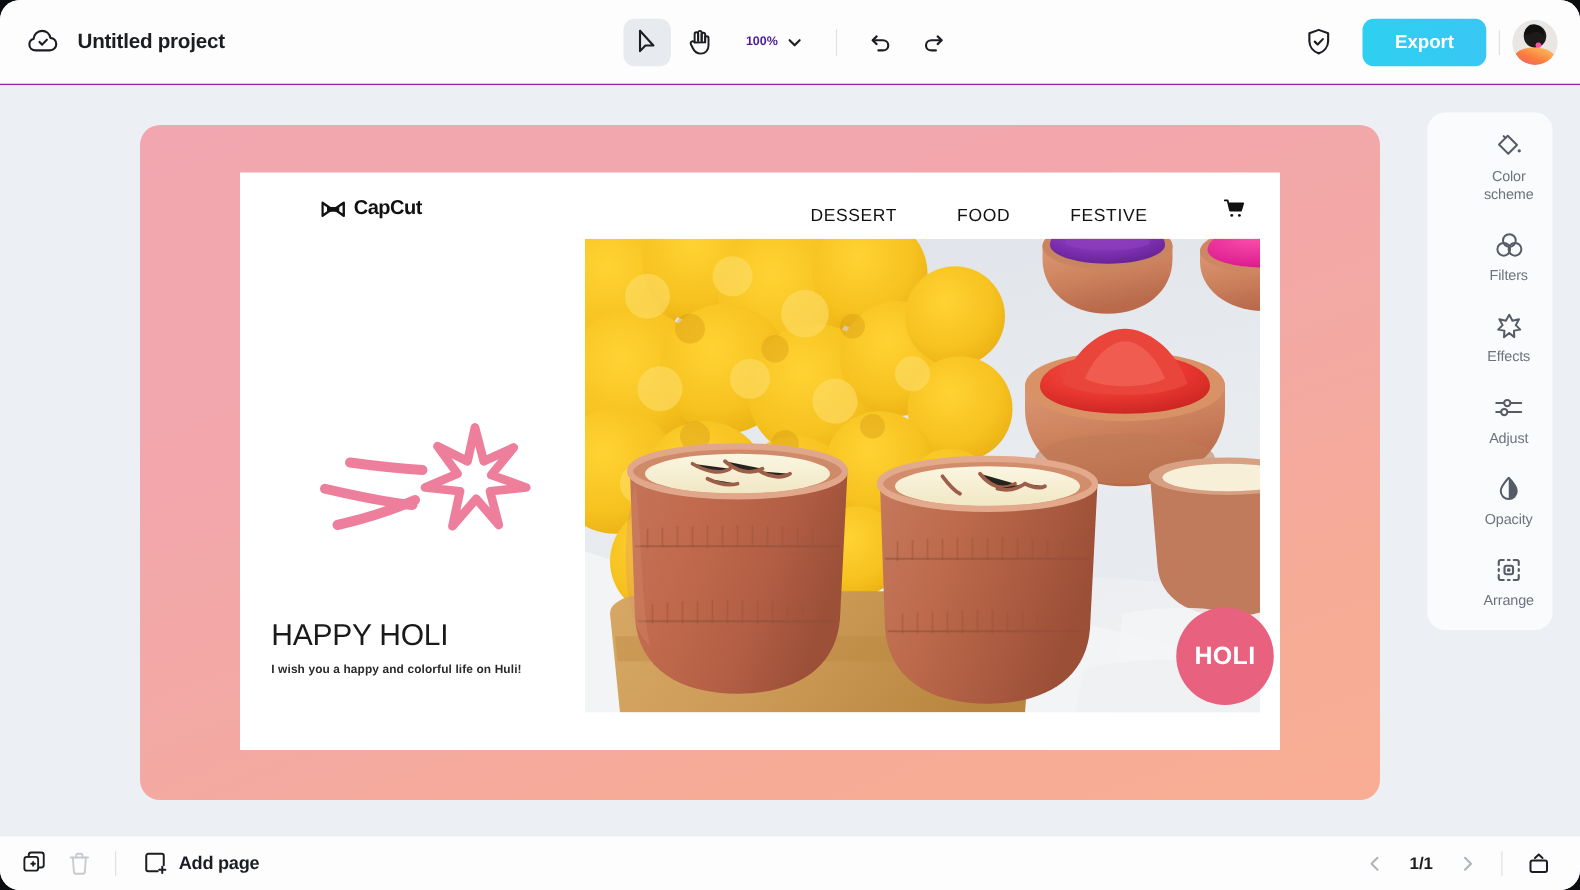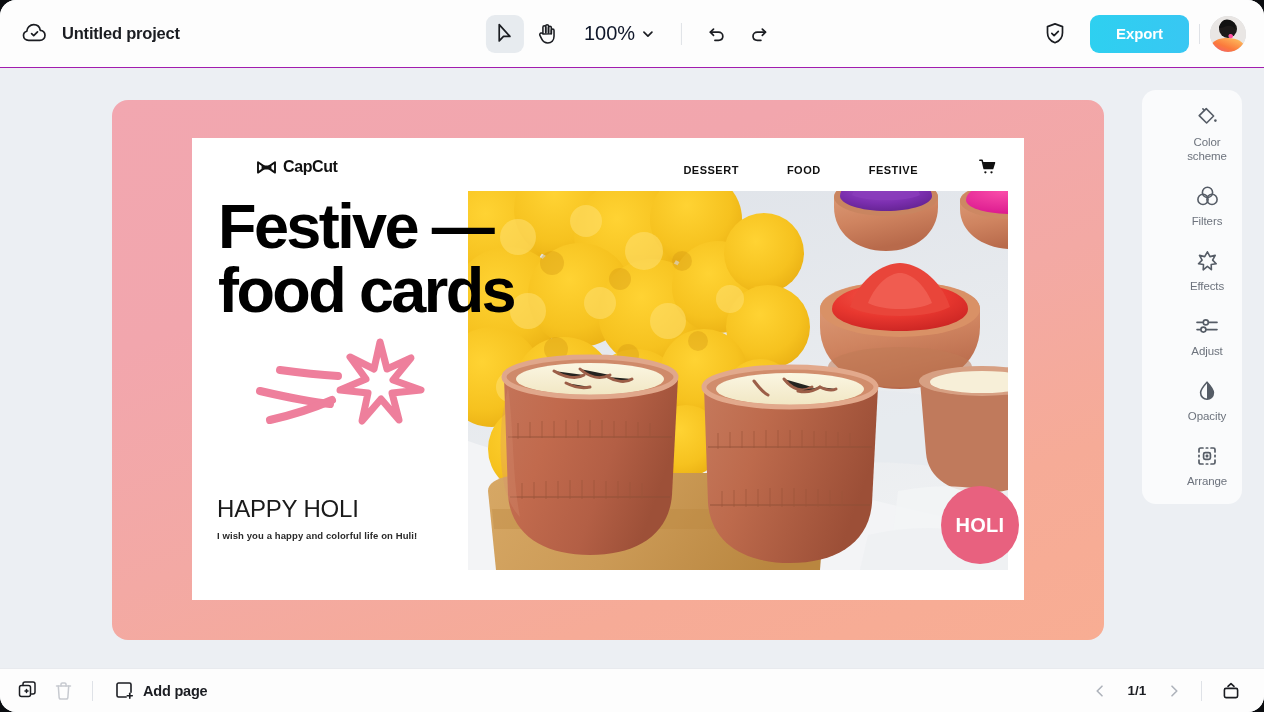--- a/index.html
+++ b/index.html
@@ -45,21 +45,21 @@
   .tool-btn {
     width: 38px; height: 38px; border-radius: 9px;
     display: flex; align-items: center; justify-content: center;
     cursor: pointer; background: transparent;
   }
   .tool-btn.active { background: #e7ebef; }
   .zoom-group {
     display: flex; align-items: center; gap: 6px;
     padding: 0 10px 0 14px; cursor: pointer;
   }
-  .zoom-val { font-size: 20px; font-weight: 400; color: #0f172a; }
+  .zoom-val { font-size: 10px; font-weight: 700; color: #4c1d95; }
   .vdiv { width: 1px; height: 22px; background: #dfe2e7; margin: 0 12px; }
   .vdiv-sm { width: 1px; height: 20px; background: #dfe2e7; margin: 0 10px; }
 
   .hdr-right {
     position: absolute; right: 18px;
     display: flex; align-items: center; gap: 0;
   }
   .shield-btn {
     width: 38px; height: 38px; display: flex;
     align-items: center; justify-content: center; cursor: pointer;
@@ -116,21 +116,21 @@
   }
   .brand-name {
     font-size: 16px; font-weight: 700; color: #111;
     letter-spacing: -0.4px;
   }
   .nav-links {
     position: absolute; right: 106px; top: 26px;
     display: flex; gap: 48px;
   }
   .nav-link {
-    font-size: 11px; font-weight: 700; color: #111;
+    font-size: 14px; font-weight: 400; color: #111;
     letter-spacing: 0.5px; cursor: pointer;
   }
   .cart-icon { position: absolute; right: 28px; top: 21px; cursor: pointer; }
 
   
   .photo {
     position: absolute;
     left: 276px; top: 53px;
     width: 540px; height: 379px;
     overflow: hidden;
@@ -565,24 +565,20 @@
               <path d="M452 190c0-8 28-14 62-14s64 6 64 14l-4 72c-2 26-26 40-58 40s-56-14-58-40z" fill="#c07a5c"></path>
               <ellipse cx="514" cy="190" rx="63" ry="15" fill="#d7a083"></ellipse>
               <ellipse cx="514" cy="191" rx="52" ry="11" fill="#f7efd8"></ellipse>
             </g>
 
             <path d="M430 300c40-8 80-6 110 6v73H420z" fill="#f2f4f6" opacity=".85"></path>
             <path d="M400 344c50-12 100-8 140 8v27H392z" fill="#eef0f3" opacity=".8"></path>
           </svg>
         </div>
 
-        <div class="headline">
-          <span class="l1">Festive —</span>
-          <span class="l2">food cards</span>
-        </div>
 
         <div class="doodle">
           <svg viewBox="0 0 230 130" fill="none">
             <g stroke="#ee7f9c" stroke-width="8" stroke-linecap="round">
               <path d="M78 42c22 3 42 5 58 6"></path>
               <path d="M58 63c26 6 50 11 70 13"></path>
               <path d="M68 92c22-5 44-12 62-20"></path>
             </g>
             <path d="M178 14l7 27 24-11-18 22 28 10-29 3 7 27-18-21-19 22 6-28-28-3 26-11-16-22 24 12z" fill="none" stroke="#ee7f9c" stroke-width="7" stroke-linejoin="round"></path>
           </svg>

